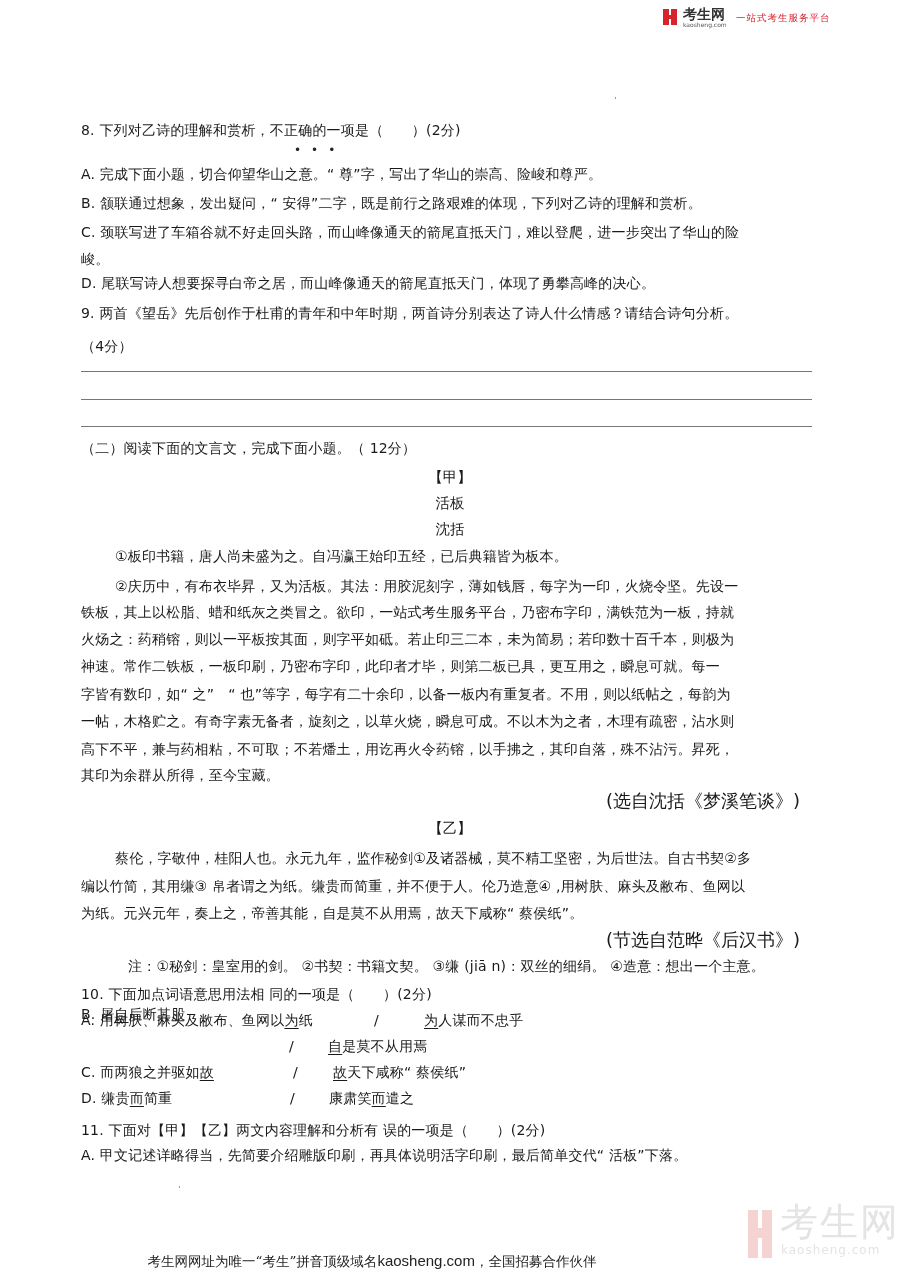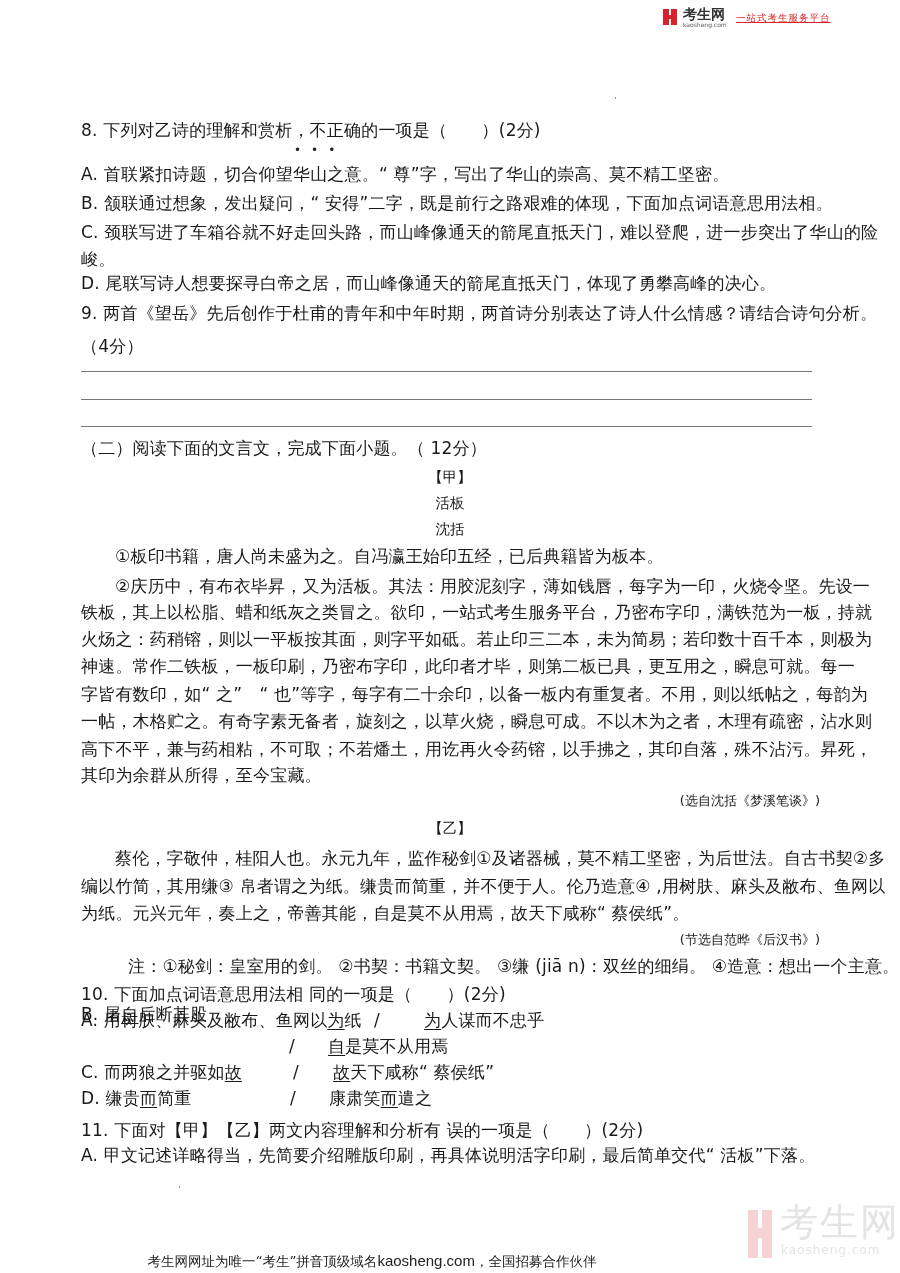--- a/index.html
+++ b/index.html
@@ -1,31 +1,31 @@
 <!DOCTYPE html>
 <html><head>
 <meta charset="utf-8">
 <style>
   html, body { margin:0; padding:0; background:#ffffff; }
   body { width:900px; height:1273px; position:relative; overflow:hidden;
          font-family:"DejaVu Sans", "Liberation Sans", sans-serif; color:#1a1a1a; }
-  .line { position:absolute; left:81px; font-size:17px; line-height:20px; white-space:nowrap; letter-spacing:0.2px;text-align:center; }
+  .line { position:absolute; left:81px; font-size:14px; line-height:20px; white-space:nowrap; letter-spacing:0.2px;text-align:center; }
   .center { position:absolute; left:0; width:900px; text-align:center; font-size:14.5px; line-height:20px; }
-  .right { position:absolute; right:80px; font-size:13px; line-height:20px; text-align:right; }
+  .right { position:absolute; right:100px; font-size:18px; line-height:20px; text-align:right; }
   .rule { position:absolute; left:81px; width:731px; height:1px; background:#777; }
   .u { text-decoration: underline; text-underline-offset:3px; }
   .dots { position:absolute; font-size:12px; letter-spacing:10px; color:#222; }
   
   .logo-box { position:absolute; left:663px; top:9px; width:18px; height:16px; }
   .logo-box .a { position:absolute; left:0; top:0; width:6px; height:16px; background:#d8232a; }
   .logo-box .b { position:absolute; left:8px; top:0; width:6px; height:16px; background:#d8232a; }
   .logo-box .c { position:absolute; left:6px; top:6px; width:2px; height:4px; background:#d8232a; }
   .logo-text { position:absolute; left:683px; top:6px; font-size:14px; font-weight:bold; color:#333; line-height:16px; }
   .logo-sub { position:absolute; left:683px; top:21px; font-size:6px; color:#555; line-height:7px; }
-  .tagline { position:absolute; left:736px; top:12px; font-size:9.5px; color:#d8232a; letter-spacing:1px;text-decoration:underline; }
+  .tagline { position:absolute; left:736px; top:12px; font-size:9.5px; color:#d8232a; letter-spacing:1px; }
   
   .wm-box { position:absolute; left:748px; top:1210px; width:28px; height:50px; }
   .wm-box .a { position:absolute; left:0; top:0; width:10px; height:48px; background:#f6d3d3; }
   .wm-box .b { position:absolute; left:14px; top:0; width:10px; height:48px; background:#f6d3d3; }
   .wm-box .c { position:absolute; left:10px; top:18px; width:4px; height:10px; background:#f6d3d3; }
   .wm-text { position:absolute; left:780px; top:1200px; font-size:38px; color:#e4e4e4; line-height:44px; letter-spacing:2px; }
   .wm-sub { position:absolute; left:781px; top:1243px; font-size:12px; color:#e4e4e4; letter-spacing:1px; }
   .footer { position:absolute; left:0; width:744px; top:1252px; text-align:center; font-family:"DejaVu Serif", serif; font-size:13.5px; color:#222; }
   .footer b { font-family:"Liberation Sans", sans-serif; font-weight:normal; font-size:15px; }
   .speck { position:absolute; width:1px; height:2px; background:#999; }
@@ -37,22 +37,22 @@
     <div class="a"></div>
     <div class="b"></div>
     <div class="c"></div>
   </div>
 <div class="logo-text">考生网</div>
 <div class="logo-sub">kaosheng.com</div>
 <div class="tagline">一站式考生服务平台</div>
 
 <div class="line" style="top:120px">8. 下列对乙诗的理解和赏析，不正确的一项是（　　）(2分)</div>
 <div class="dots" style="left:294px; top:143px">•••</div>
-<div class="line" style="top:164px">A. 首联紧扣诗题，切合仰望华山之意。“ 尊”字，写出了华山的崇高、莫不精工坚密。</div>
-<div class="line" style="top:193px">B. 颔联通过想象，发出疑问，“ 安得”二字，既是前行之路艰难的体现，下面加点词语意思用法相。</div>
+<div class="line" style="top:164px">A. 完成下面小题，切合仰望华山之意。“ 尊”字，写出了华山的崇高、险峻和尊严。</div>
+<div class="line" style="top:193px">B. 颔联通过想象，发出疑问，“ 安得”二字，既是前行之路艰难的体现，下列对乙诗的理解和赏析。</div>
 <div class="line" style="top:222px">C. 颈联写进了车箱谷就不好走回头路，而山峰像通天的箭尾直抵天门，难以登爬，进一步突出了华山的险</div>
 <div class="line" style="top:249px">峻。</div>
 <div class="line" style="top:273px">D. 尾联写诗人想要探寻白帝之居，而山峰像通天的箭尾直抵天门，体现了勇攀高峰的决心。</div>
 
 <div class="line" style="top:303px">9. 两首《望岳》先后创作于杜甫的青年和中年时期，两首诗分别表达了诗人什么情感？请结合诗句分析。</div>
 <div class="line" style="top:336px">（4分）</div>
 <div class="rule" style="top:371px"></div>
 <div class="rule" style="top:399px"></div>
 <div class="rule" style="top:426px"></div>
 

